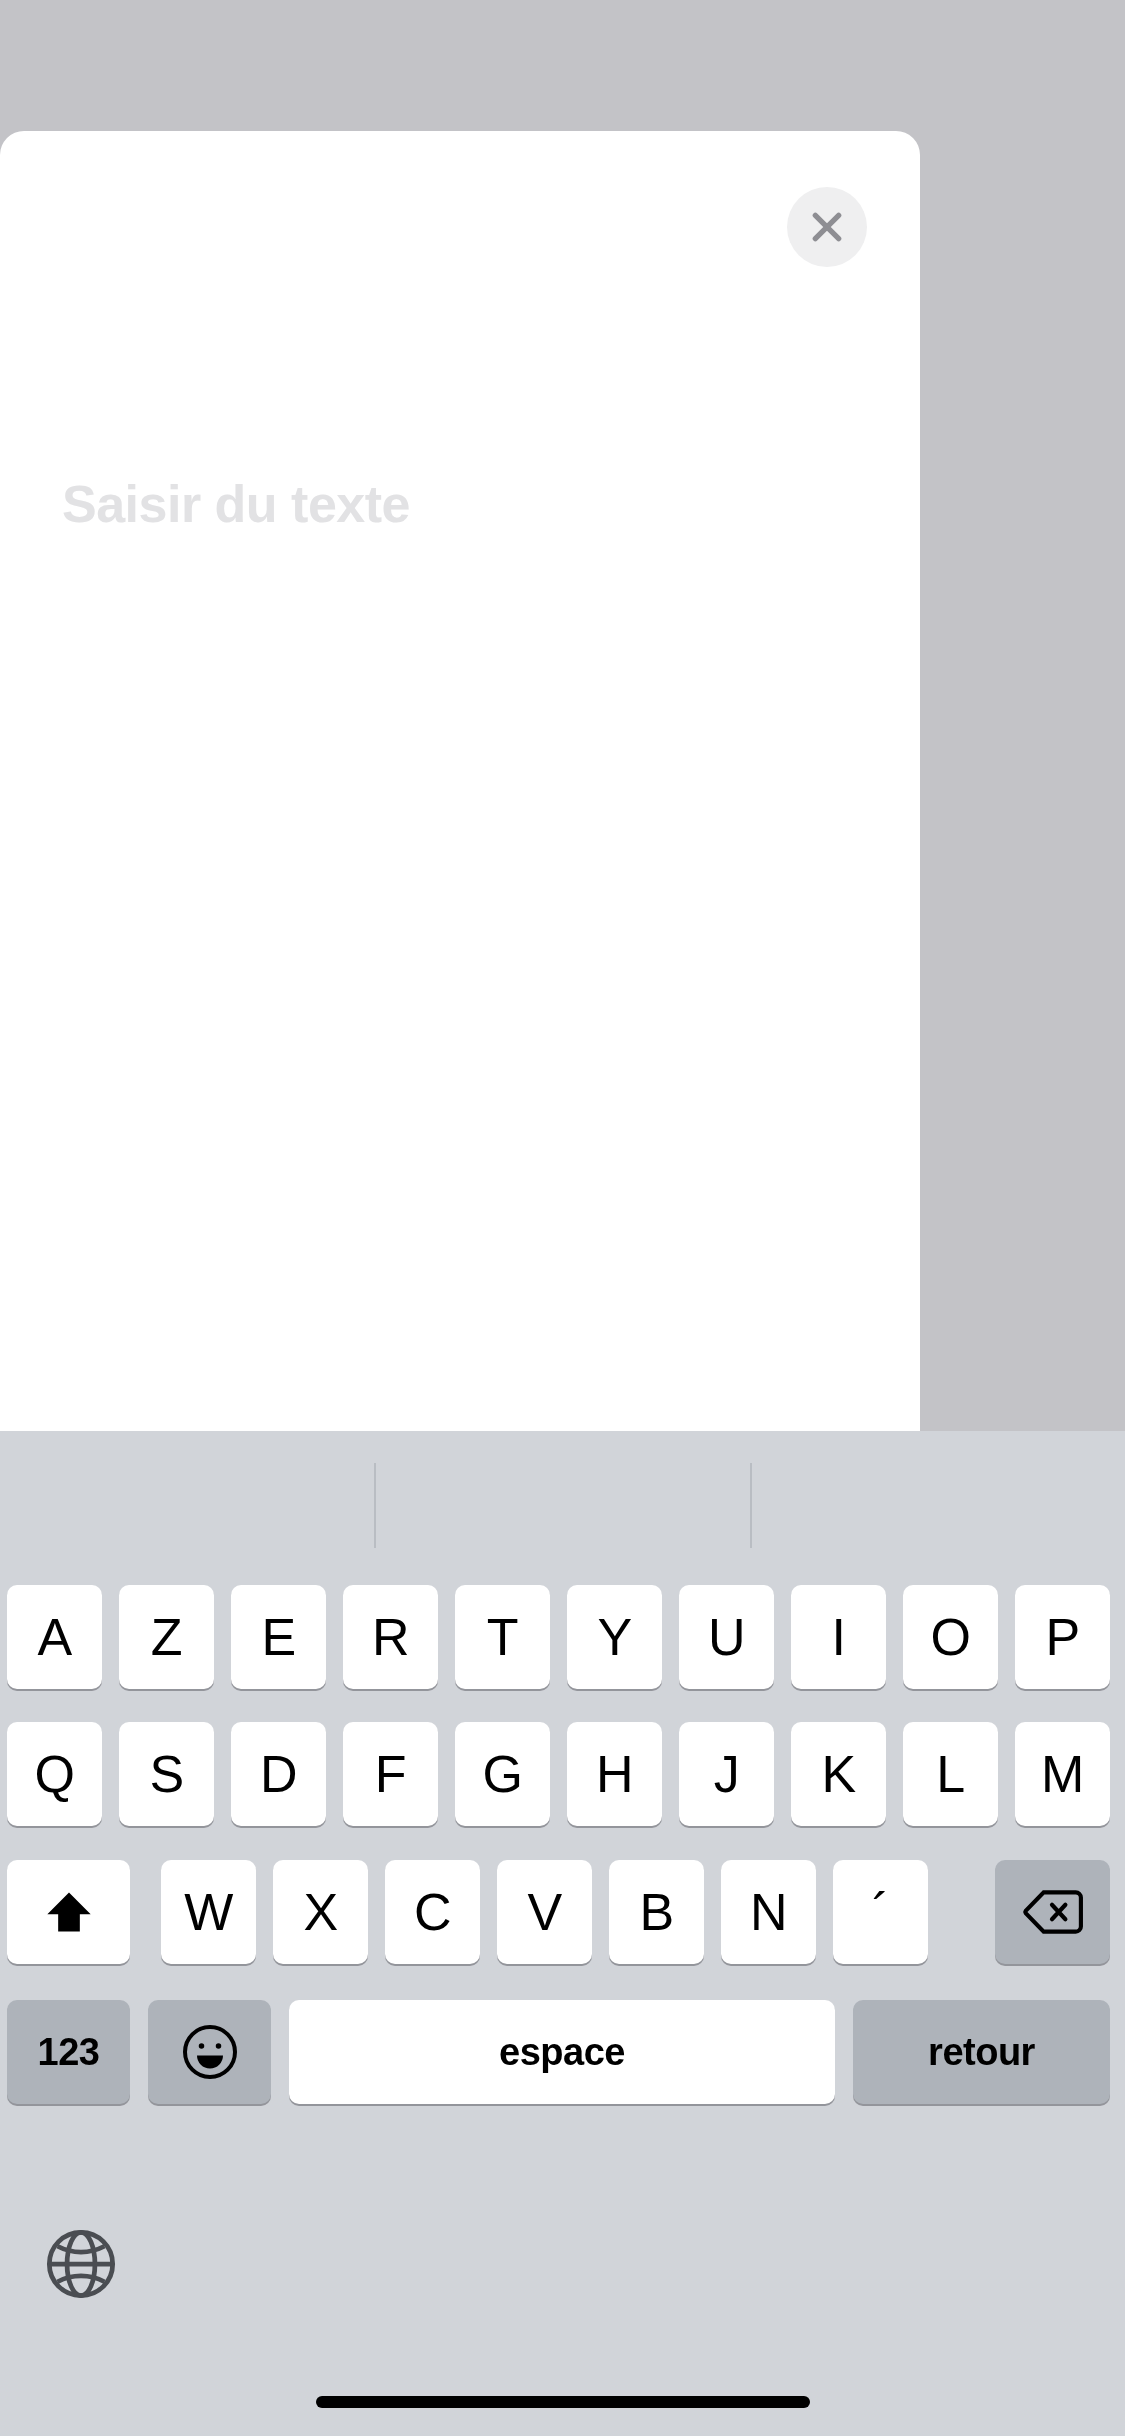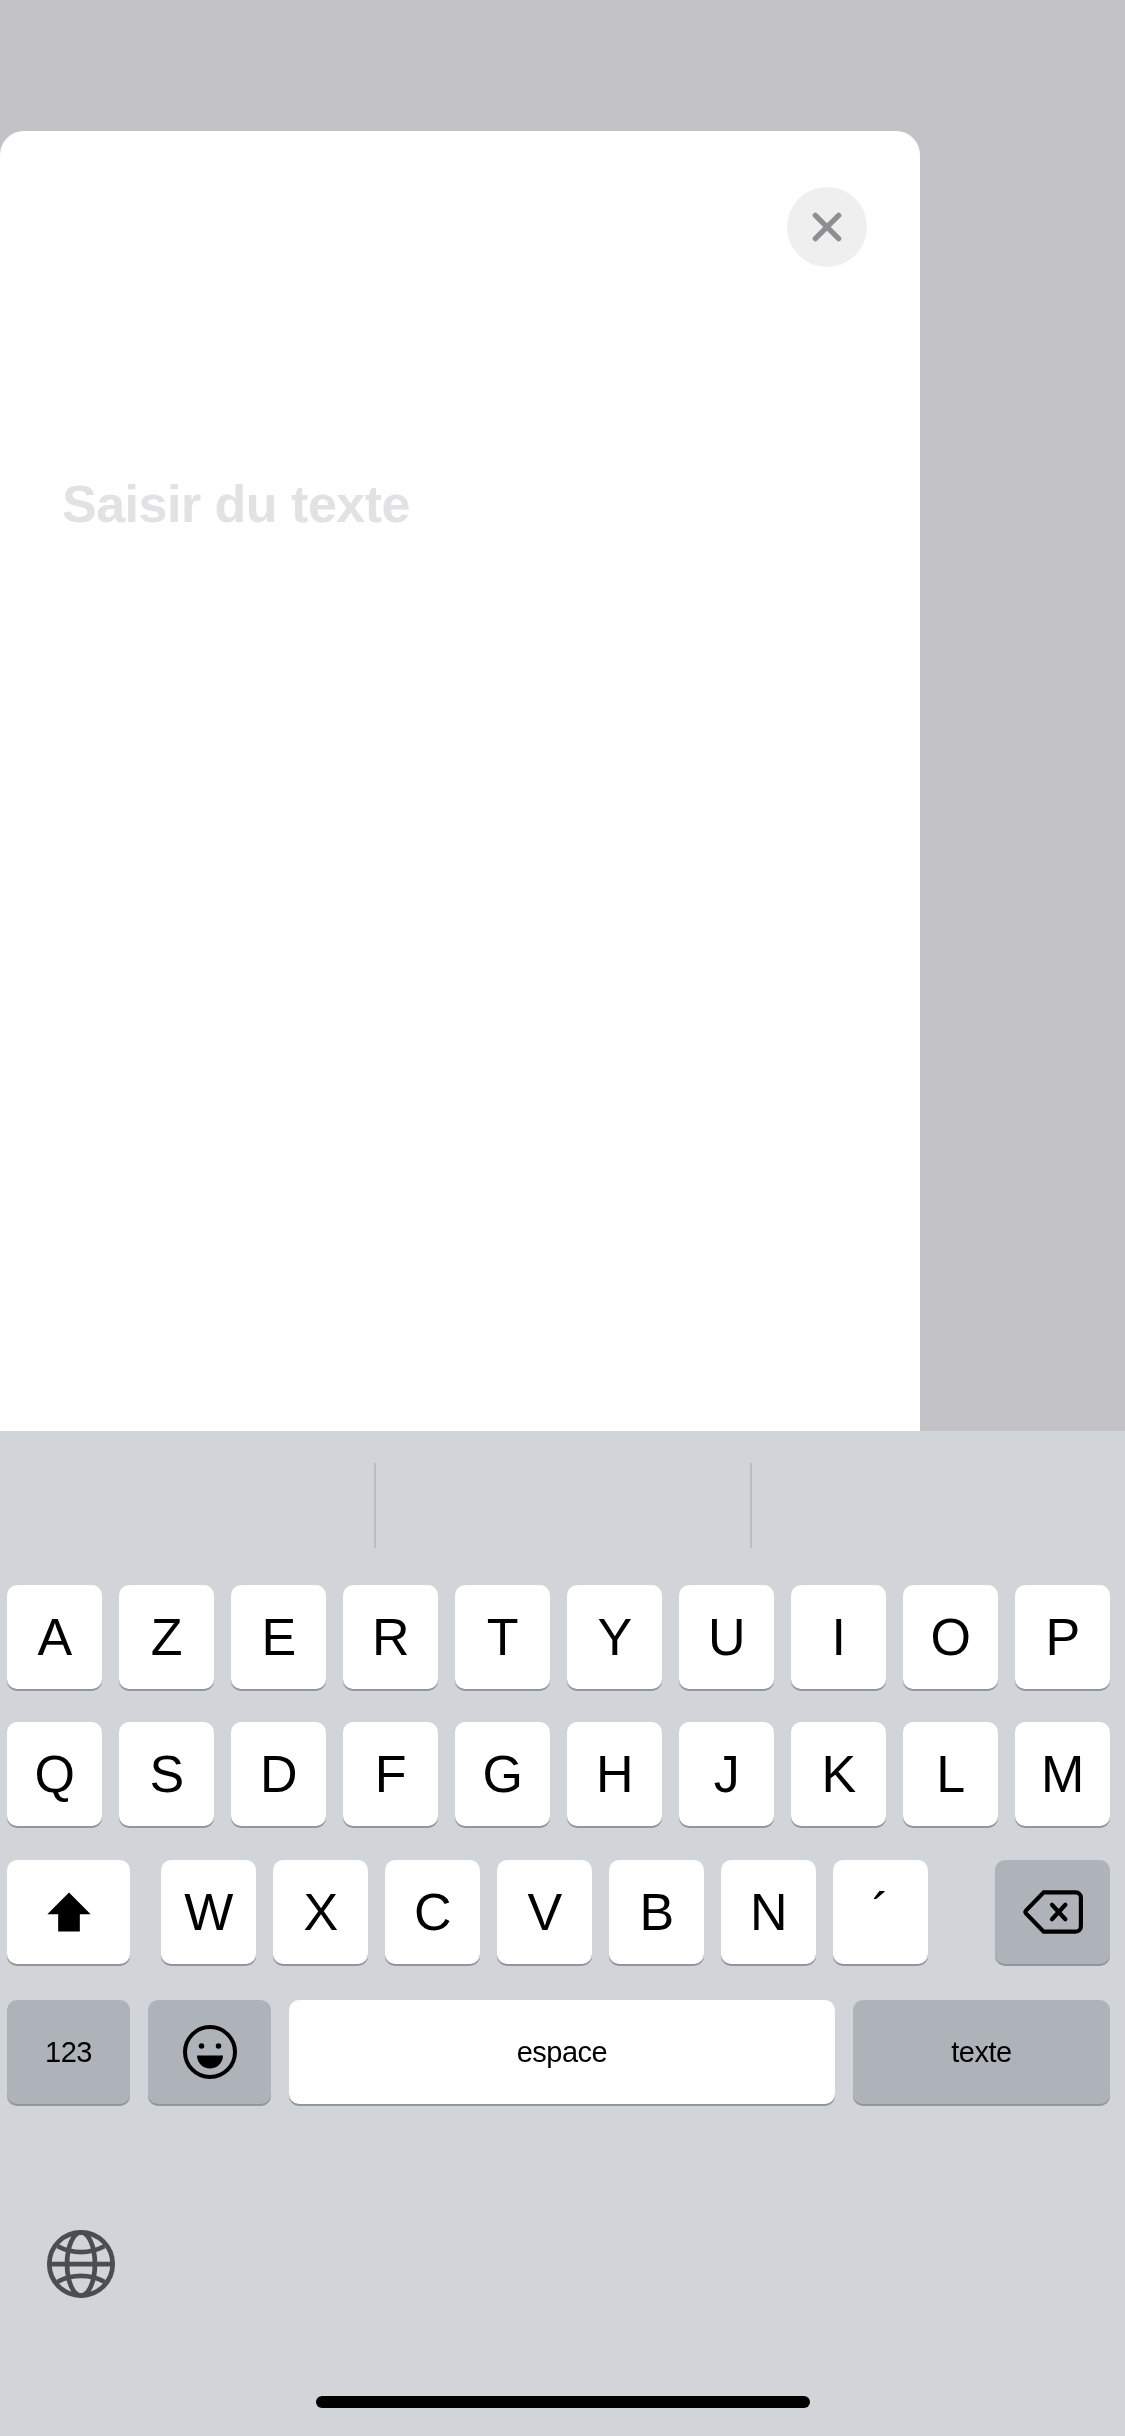--- a/index.html
+++ b/index.html
@@ -84,21 +84,21 @@
 
   .key {
     position: absolute; top: 0; height: 104px;
     background: #ffffff; border-radius: 10px; border: none;
     box-shadow: 0 2px 0 rgba(136,138,143,.85);
     display: flex; align-items: center; justify-content: center;
     font-size: 52px; color: #000; font-weight: 400; letter-spacing: -0.5px;
     padding: 0;
   }
   .key.gray { background: #aeb3ba; }
-  .key.wide-label { font-size: 29px; }
+  .key.wide-label { font-size: 38px; font-weight: bold; }
 
   .globe-row { position: absolute; left: 0; top: 795px; width: 1125px; height: 110px; }
   .globe-btn {
     position: absolute; left: 43px; top: 0; width: 76px; height: 76px;
     background: transparent; border: none; display: flex; align-items: center; justify-content: center;
   }
   .home-indicator {
     position: absolute; left: 50%; transform: translateX(-50%); bottom: 28px;
     width: 494px; height: 12px; background: #000; border-radius: 6px;
   }
@@ -184,21 +184,21 @@
       <button class="key gray wide-label" style="left:7px;width:123px">123</button>
       <button class="key gray" style="left:148px;width:123px">
         <svg width="60" height="60" viewBox="0 0 24 24">
           <circle cx="12" cy="12" r="10" fill="none" stroke="#000" stroke-width="1.6"></circle>
           <circle cx="8.6" cy="9.6" r="1.1" fill="#000"></circle>
           <circle cx="15.4" cy="9.6" r="1.1" fill="#000"></circle>
           <path d="M6.8 13.4 h10.4 a5.2 5.2 0 0 1 -10.4 0 Z" fill="#000"></path>
         </svg>
       </button>
       <button class="key wide-label" style="left:289px;width:546px">espace</button>
-      <button class="key gray wide-label" style="left:853px;width:257px">texte</button>
+      <button class="key gray wide-label" style="left:853px;width:257px">retour</button>
     </div>
 
     <div class="globe-row">
       <button class="globe-btn">
         <svg width="76" height="76" viewBox="0 0 24 24">
           <circle cx="12" cy="12" r="10" fill="none" stroke="#4a4d52" stroke-width="1.5"></circle>
           <ellipse cx="12" cy="12" rx="4.4" ry="10" fill="none" stroke="#4a4d52" stroke-width="1.5"></ellipse>
           <line x1="2" y1="12" x2="22" y2="12" stroke="#4a4d52" stroke-width="1.5"></line>
           <path d="M4.6 6.4 a16 16 0 0 0 14.8 0" fill="none" stroke="#4a4d52" stroke-width="1.5"></path>
           <path d="M4.6 17.6 a16 16 0 0 1 14.8 0" fill="none" stroke="#4a4d52" stroke-width="1.5"></path>

